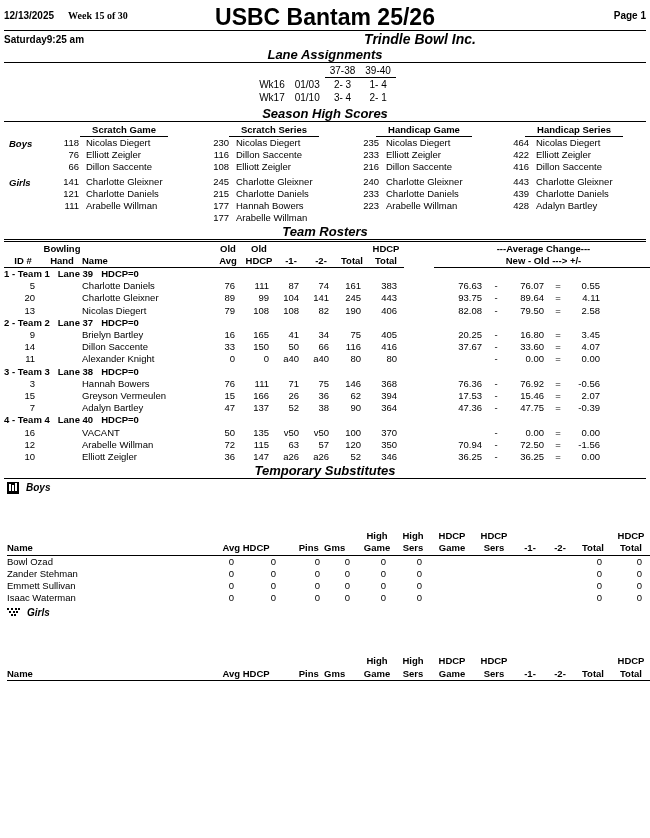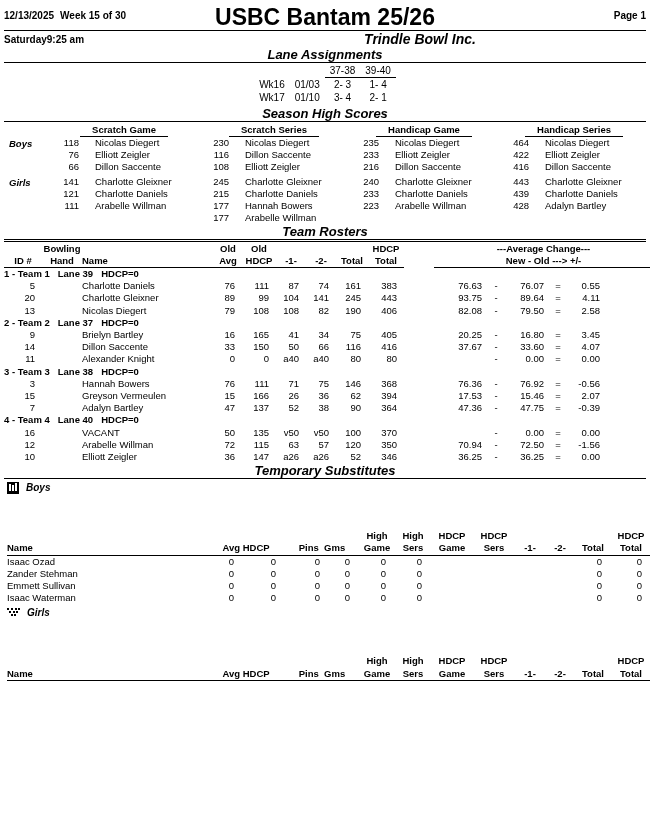--- a/index.html
+++ b/index.html
@@ -8,21 +8,21 @@
     position:relative; width:650px; height:838px; margin:0 auto;
     background:#ffffff; color:#000;
     font-family:"Liberation Sans", sans-serif;
     font-size:9.5px; line-height:12px; overflow:hidden;
   }
   .inner { padding:4px 4px 0 4px; }
 
   
   .hdr-row1 { display:flex; align-items:flex-start; }
   .hdr-left1 { width:190px; font-weight:bold; font-size:10px; padding-top:6px; }
-  .hdr-left1 .wk { margin-left:6px; }
+  .hdr-left1 .wk { margin-left:14px;font-family:Liberation Serif, serif; }
   .hdr-title { flex:1; text-align:center; font-size:23px; font-weight:bold; line-height:26px; }
   .hdr-right1 { width:190px; text-align:right; font-weight:bold; font-size:10px; padding-top:6px; }
   .rule  { border-top:1.8px solid #000; }
   .rule-double { height:3px; border-top:1.6px solid #000; border-bottom:1px solid #000; }
   .hdr-row2 { display:flex; align-items:flex-start; margin-top:1px; }
   .hdr-left2 { width:190px; font-weight:bold; font-size:10px; padding-top:2px; }
   .hdr-left2 .tm { }
   .hdr-center2 { flex:1; text-align:center; font-size:14px; font-weight:bold; font-style:italic; line-height:15px; }
   .hdr-right2 { width:190px; text-align:right; font-weight:bold; font-size:10px; padding-top:2px; }
 
@@ -36,21 +36,21 @@
   .lane-table .dt-cell { text-align:center; }
   .lane-table .pr-cell { text-align:center; }
 
   
   .hs-table { width:645px; border-collapse:collapse; margin-top:1px; }
   .hs-table td { vertical-align:top; }
   .hs-head { text-align:center; font-weight:bold; line-height:13px; }
   .hs-head span { display:inline-block; border-bottom:1px solid #000; padding:0 12px; }
   .hs-label { font-weight:bold; font-style:italic; padding-left:5px; padding-top:1px; }
   .hs-entry { line-height:11.8px; white-space:pre; }
-  .hs-score { display:inline-block; width:30px; text-align:right; margin-right:16px; }
+  .hs-score { display:inline-block; width:30px; text-align:right; margin-right:7px; }
   .hs-gap td { height:4px; }
 
   
   .roster-table { width:649px; border-collapse:collapse; margin-top:1px; }
   .roster-table td { line-height:12.2px; vertical-align:bottom; }
   .rh { font-weight:bold; text-align:center; }
   .rh-u { border-bottom:1px solid #000; }
   .num { text-align:right; padding-right:7px; }
   .ctr { text-align:center; }
   .name-cell { text-align:left; }
@@ -570,21 +570,21 @@
         <td class="sh sh-u">Sers</td>
         <td class="sh sh-u">-1-</td>
         <td class="sh sh-u">-2-</td>
         <td class="sh sh-u">Total</td>
         <td class="sh sh-u">Total</td>
       </tr>
       </tbody>
         <tbody>
 
           <tr>
-            <td>Isaac Ozad</td>
+            <td>Bowl Ozad</td>
             <td class="num">0</td>
             <td class="num">0</td>
             <td class="num">0</td>
             <td class="num">0</td>
             <td class="num">0</td>
             <td class="num">0</td>
             <td class="num"></td>
             <td class="num"></td>
             <td class="num"></td>
             <td class="num"></td>

